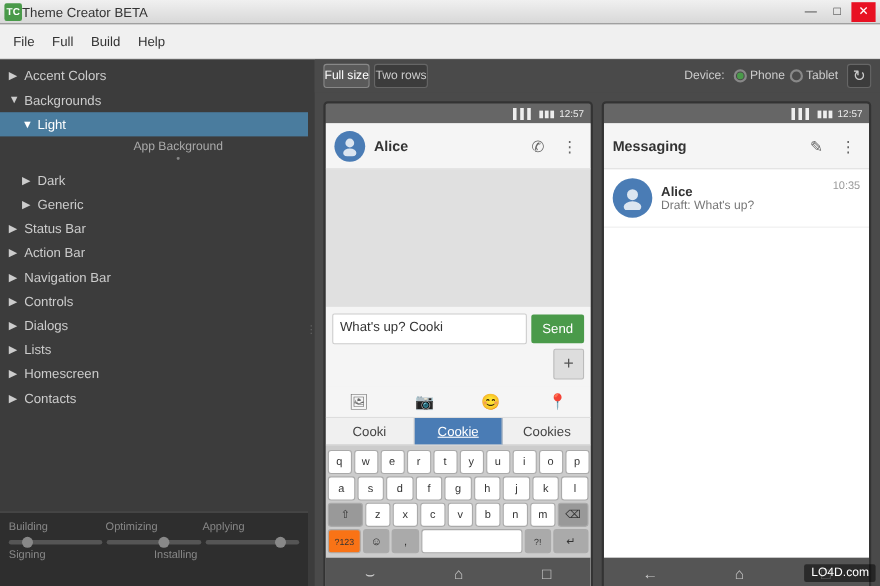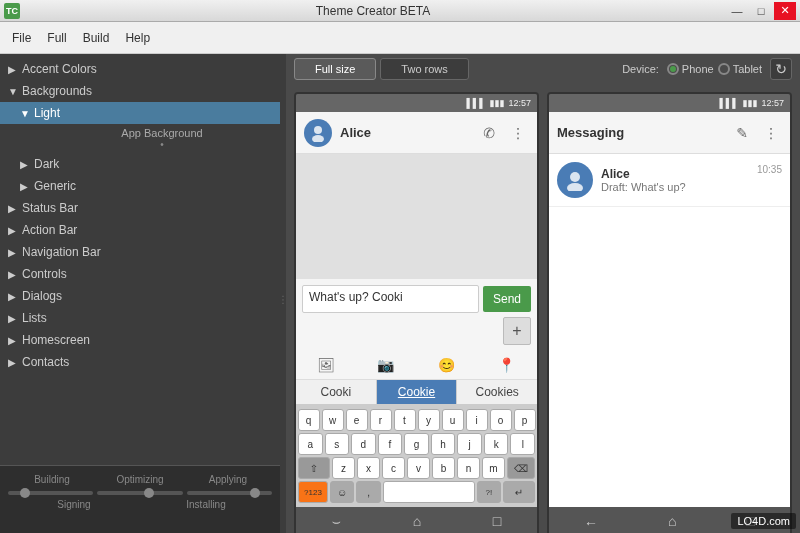--- a/index.html
+++ b/index.html
@@ -10,21 +10,20 @@
       height: 22px;
       background: linear-gradient(to bottom, #f0f0f0, #d8d8d8);
       display: flex;
       align-items: center;
       justify-content: space-between;
       border-bottom: 1px solid #aaa;
       padding: 0 4px;
     }
     #titlebar .title {
       flex: 1;
-      text-align: center;
       font-size: 12px;
       color: #333;
     }
     #titlebar .win-icon {
       width: 16px; height: 16px;
       background: #4a9a4a;
       border-radius: 2px;
       display: flex; align-items: center; justify-content: center;
       font-size: 9px; color: white; font-weight: bold;
     }
@@ -110,21 +109,20 @@
       border-top: 1px solid #555;
     }
     .status-row {
       display: flex;
       justify-content: space-between;
       margin-bottom: 6px;
     }
     .status-label {
       font-size: 10px;
       color: #888;
-      text-align: center;
       flex: 1;
     }
     .progress-row {
       display: flex;
       gap: 4px;
       align-items: center;
       margin-bottom: 4px;
     }
     .progress-track {
       flex: 1;
@@ -176,21 +174,21 @@
       background: #4a4a4a;
       display: flex;
       align-items: center;
       padding: 0 8px;
       gap: 8px;
       justify-content: space-between;
     }
     .toolbar-left { display: flex; gap: 4px; }
     .toolbar-right { display: flex; align-items: center; gap: 8px; }
     .tab-btn {
-      padding: 4px 20px;
+      padding: 4px 0;
       border: 1px solid #666;
       background: #3c3c3c;
       color: #ccc;
       font-size: 11px;
       cursor: pointer;
       border-radius: 3px;
     }
     .tab-btn.active { background: #5a5a5a; color: white; border-color: #888; }
     .device-label { color: #ccc; font-size: 11px; }
     .radio-group { display: flex; align-items: center; gap: 4px; }

